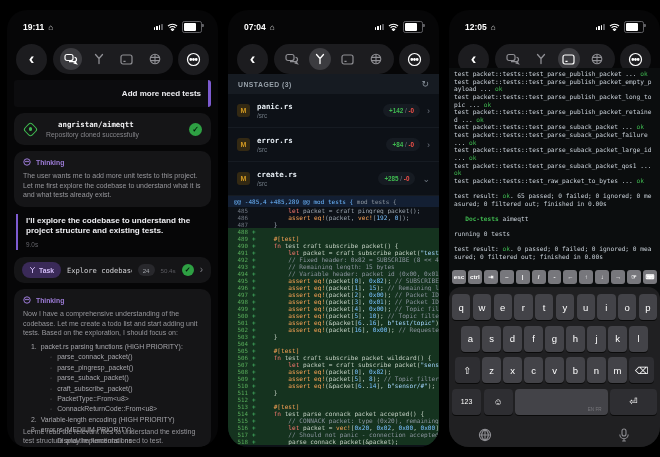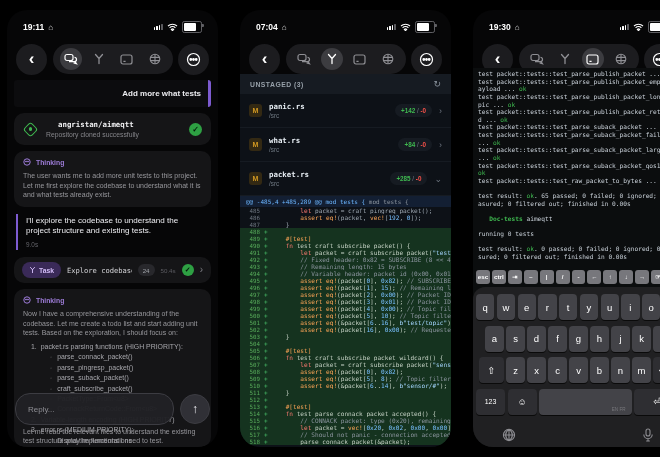--- a/index.html
+++ b/index.html
@@ -1,17 +1,17 @@
 <!DOCTYPE html>
 <html><head>
 <meta charset="utf-8">
 <style>
   html,body{margin:0;padding:0;background:#000;width:660px;height:457px;overflow:hidden;
     font-family:"Liberation Sans",sans-serif;-webkit-font-smoothing:antialiased;}
-  .wrap{display:flex;gap:22px;padding:10px 7px;}
+  .wrap{display:flex;gap:10px;padding:10px 7px;}
   .phone{position:relative;width:211px;height:437px;border-radius:20px;overflow:hidden;background:#060607;flex:none;}
 
   
   .statusbar{height:20px;padding:7px 16px 0;display:flex;justify-content:space-between;align-items:center;color:#fff;}
   .sb-left{display:flex;gap:4px;align-items:center;font-size:8.5px;font-weight:bold;}
   .home{font-size:8px;color:#ddd;}
   .sb-right{display:flex;gap:4px;align-items:center;}
   .sig{display:flex;gap:1px;align-items:flex-end;}
   .sig span{width:1.6px;background:#fff;border-radius:.5px;display:block;}
   .sig .s1{height:3px}.sig .s2{height:4.2px}.sig .s3{height:5.4px}.sig .s4{height:6.6px;background:#5a5a5e;}
@@ -38,21 +38,21 @@
   .repoicon{width:11px;height:11px;flex:none;position:relative;margin:1px 2px;}
   .repoicon i{position:absolute;inset:0;border:1.6px solid #3fb950;border-radius:3px;transform:rotate(45deg);}
   .repoicon b{position:absolute;left:3.6px;top:3.6px;width:3.5px;height:3.5px;background:#3fb950;border-radius:50%;}
   .reponame{font-family:"DejaVu Sans Mono",monospace;font-size:7.4px;font-weight:bold;color:#f0f0f2;padding-left:12px;}
   .repostatus{font-size:6.8px;color:#85858a;margin-top:2px;}
   .okcheck{margin-left:auto;width:13px;height:13px;border-radius:50%;background:#2ea043;color:#03180a;
     font-size:8px;font-weight:bold;display:flex;align-items:center;justify-content:center;flex:none;}
   .thhead{display:flex;align-items:center;gap:5px;color:#9d7cd8;font-size:6.8px;font-weight:bold;}
   .thbody{color:#97979c;font-size:7px;line-height:1.36;margin-top:5px;}
   .quote{border-left:2.5px solid #7d5bd0;padding:2px 6px 2px 8px;margin:1px 2px;}
-  .quotetext{color:#ececf0;font-size:8.1px;font-weight:normal;line-height:1.35;}
+  .quotetext{color:#ececf0;font-size:8.1px;font-weight:bold;line-height:1.35;}
   .quotetime{color:#64646a;font-size:6.4px;margin-top:4px;}
   .taskrow{background:#151517;border-radius:10px;height:26px;display:flex;align-items:center;gap:6px;padding:0 8px;}
   .taskpill{background:#3a2a58;color:#d3bdf8;border-radius:9px;height:16px;display:flex;align-items:center;gap:3px;
     padding:0 7px;font-size:6.8px;font-weight:bold;flex:none;}
   .tasktitle{font-family:"DejaVu Sans Mono",monospace;font-size:7.1px;color:#d6d6da;flex:1;overflow:hidden;white-space:nowrap;}
   .taskcount{background:#28282c;color:#a0a4aa;border-radius:7px;height:12px;padding:0 5px;font-size:6.2px;
     display:flex;align-items:center;flex:none;}
   .tasktime{color:#5c5c62;font-size:6.2px;flex:none;}
   .taskcheck{width:12px;height:12px;border-radius:50%;background:#2ea043;color:#03180a;font-size:7px;font-weight:bold;
     display:flex;align-items:center;justify-content:center;flex:none;}
@@ -179,21 +179,21 @@
           <svg width="15" height="15" viewBox="0 0 15 15" fill="none" stroke="currentColor" stroke-width="1.2">
             <circle cx="7.5" cy="7.5" r="6"></circle>
             <circle cx="4.8" cy="7.5" r=".8" fill="currentColor"></circle>
             <circle cx="7.5" cy="7.5" r=".8" fill="currentColor"></circle>
             <circle cx="10.2" cy="7.5" r=".8" fill="currentColor"></circle>
           </svg>
         </button>
     </div>
 
     <div class="chat">
-      <div class="usermsg">Add more what tests</div>
+      <div class="usermsg">Add more need tests</div>
 
       <div class="card repo">
         <span class="repoicon">
             <i></i>
             <b></b>
           </span>
         <span>
           <div class="reponame">angristan/aimeqtt</div>
           <div class="repostatus">Repository cloned successfully</div>
         </span>
@@ -283,24 +283,20 @@
               <span class="tt">Display implementations</span>
             </div>
             <div class="todo-sub">
               <span class="tb">◦</span>
               <span class="tt">Error conversions</span>
             </div>
           </div>
       </div>
     </div>
 
-    <div class="replybar">
-      <input class="replyinput" placeholder="Reply..." style="">
-      <button class="sendbtn">↑</button>
-    </div>
     <div class="chatfooter">Let me read the relevant files to understand the existing test structure and the functions I need to test.</div>
   </div>
 
   <div class="phone">
     <div class="statusbar">
       <div class="sb-left">
           <span>07:04</span>
           <span class="home">⌂</span>
         </div>
       <div class="sb-right">
@@ -372,34 +368,34 @@
             <span class="fstat">
               <span class="fadd">+142</span>
               <span class="fsep">&nbsp;/&nbsp;</span>
               <span class="frem">-0</span>
             </span>
             <span class="fchev">›</span>
           </div>
           <div class="frow">
             <span class="fbadge">M</span>
             <span>
-              <div class="fname">what.rs</div>
+              <div class="fname">error.rs</div>
               <div class="fpath">/src</div>
             </span>
             <span class="fstat">
               <span class="fadd">+84</span>
               <span class="fsep">&nbsp;/&nbsp;</span>
               <span class="frem">-0</span>
             </span>
             <span class="fchev">›</span>
           </div>
           <div class="frow">
             <span class="fbadge">M</span>
             <span>
-              <div class="fname">packet.rs</div>
+              <div class="fname">create.rs</div>
               <div class="fpath">/src</div>
             </span>
             <span class="fstat">
               <span class="fadd">+285</span>
               <span class="fsep">&nbsp;/&nbsp;</span>
               <span class="frem">-0</span>
             </span>
             <span class="fchev">⌄</span>
           </div>
         </div>
@@ -439,21 +435,21 @@
           <div class="dl dadd"><span class="dnum">516</span><span class="dsign">+</span><span class="dcode">        <span class="c-kw">let</span> packet = <span class="c-mac">vec!</span>[<span class="c-num">0x20</span>, <span class="c-num">0x02</span>, <span class="c-num">0x00</span>, <span class="c-num">0x00</span>];</span></div>
           <div class="dl dadd"><span class="dnum">517</span><span class="dsign">+</span><span class="dcode">        <span class="c-com">// Should not panic - connection accepted</span></span></div>
           <div class="dl dadd"><span class="dnum">518</span><span class="dsign">+</span><span class="dcode">        parse_connack_packet(&amp;packet);</span></div>
         </div>
     </div>
   </div>
 
   <div class="phone">
     <div class="statusbar">
       <div class="sb-left">
-          <span>19:30</span>
+          <span>12:05</span>
           <span class="home">⌂</span>
         </div>
       <div class="sb-right">
         <span class="sig">
             <span class="s1"></span>
             <span class="s2"></span>
             <span class="s3"></span>
             <span class="s4"></span>
           </span>
         <svg width="11" height="8" viewBox="0 0 11 8">

